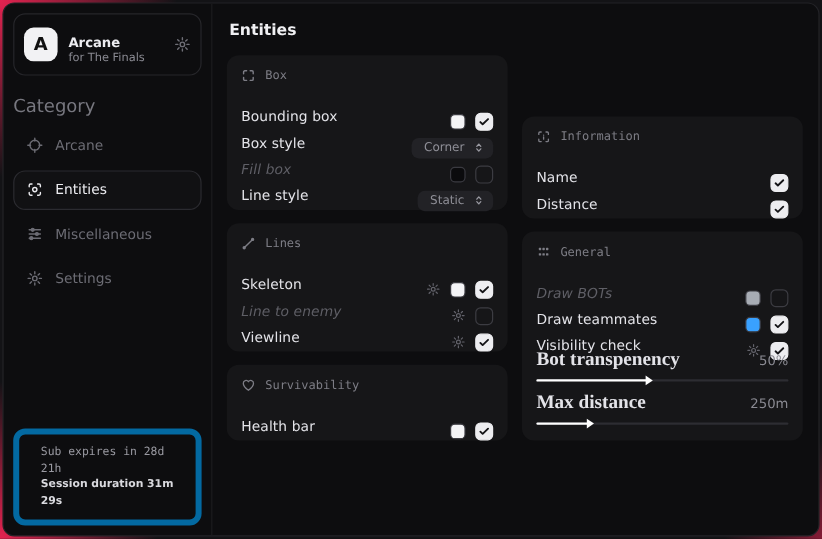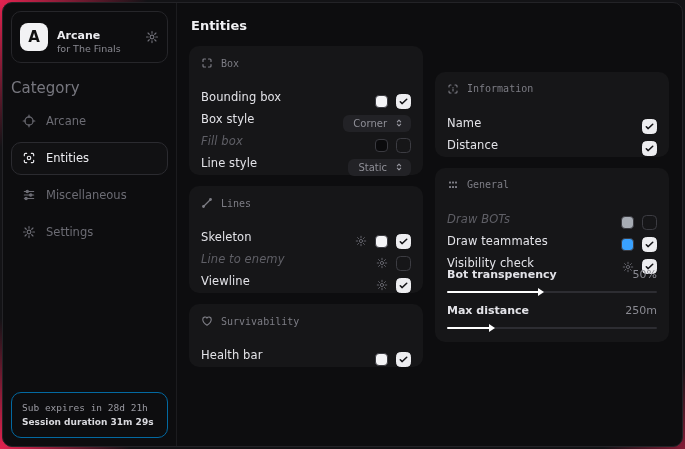--- a/index.html
+++ b/index.html
@@ -25,29 +25,29 @@
   .brand-name{font-size:11px;font-weight:bold;color:#ececf0;margin-top:10px;}
   .brand-sub{font-size:9.5px;color:#8a8a92;}
   .brand-gear{color:#6f6f77;display:flex;}
   .cat-label{font-size:15px;color:#77777f;margin:16px 6px 8px 0;}
   .nav{display:flex;flex-direction:column;gap:4px;}
   .nav-item{display:flex;align-items:center;gap:10px;height:33px;padding:0 10px;
     color:#6c6c74;font-size:11.5px;border:1px solid transparent;border-radius:10px;cursor:pointer;}
   .nav-item.active{color:#ececf0;border-color:#2b2b30;background:#111113;}
   .nav-item .ico{display:flex;}
   .spacer{flex:1;}
-  .session-card{border:1px solid #0369a1;border-radius:10px;padding:8px 10px;line-height:1.5;}
+  .session-card{border:5px solid #0369a1;border-radius:10px;padding:8px 18px;line-height:1.5;}
   .session-l1{font-family:"DejaVu Sans Mono","Liberation Mono",monospace;
     font-size:9.5px;color:#9a9aa2;}
   .session-l2{font-size:9px;font-weight:bold;color:#d9d9de;}
 
   
   .main{flex:1;padding:15px 13px 13px 12px;overflow:hidden;}
   .page-title{font-size:13px;font-weight:bold;color:#f0f0f3;margin:0 0 13px 2px;}
-  .cols{display:flex;gap:12px;align-items:center;}
+  .cols{display:flex;gap:12px;align-items:flex-end;}
   .col{flex:1;display:flex;flex-direction:column;gap:11px;min-width:0;}
   .card{background:#161618;border-radius:10px;padding:11px 12px;}
   .sec-head{display:flex;align-items:center;gap:8px;color:#7d7d85;
     font-family:"DejaVu Sans Mono","Liberation Mono",monospace;font-size:10px;
     margin-bottom:7px;}
   .sec-head .ico{display:flex;color:#7d7d85;}
   .row{display:flex;align-items:center;height:22px;}
   .row-label{flex:1;font-size:11.5px;color:#e3e3e8;letter-spacing:.1px;margin-top:20px;}
   .row-label.dim{color:#5f5f66;font-style:italic;}
   .controls{display:flex;align-items:center;gap:8px;margin-top:28px;}
@@ -56,21 +56,21 @@
     display:flex;align-items:center;justify-content:center;cursor:pointer;background:transparent;}
   .checkbox svg{display:none;}
   .checkbox.on{background:#ededf0;border-color:#ededf0;}
   .checkbox.on svg{display:block;}
   .mini-gear{color:#63636b;display:flex;cursor:pointer;}
   .dropdown{display:flex;align-items:center;gap:7px;background:#222226;border-radius:6px;
     padding:3px 7px 3px 10px;font-size:10px;color:#8e8e96;cursor:pointer;}
   .dropdown .ico{display:flex;color:#9a9aa2;}
   .slider-group{margin-top:2px;margin-bottom:9px;}
   .slider-top{display:flex;align-items:center;height:18px;}
-  .slider-label{flex:1;font-size:11px;font-weight:bold;color:#e3e3e8;}
+  .slider-label{flex:1;font-size:16px;font-weight:bold;color:#e3e3e8;font-family:Liberation Serif, serif;}
   .slider-value{font-size:11px;color:#8a8a92;}
   .track{position:relative;height:2px;background:#2d2d32;border-radius:2px;margin-top:7px;cursor:pointer;}
   .fill{position:absolute;left:0;top:0;height:2px;background:#fff;border-radius:2px;}
   .fill::after{content:'';position:absolute;right:-2px;top:-3px;width:0;height:0;
     border-left:6px solid #fff;border-top:4px solid transparent;border-bottom:4px solid transparent;}
 </style>
 </head>
 <body>
 
 <svg width="0" height="0" style="position:absolute">

